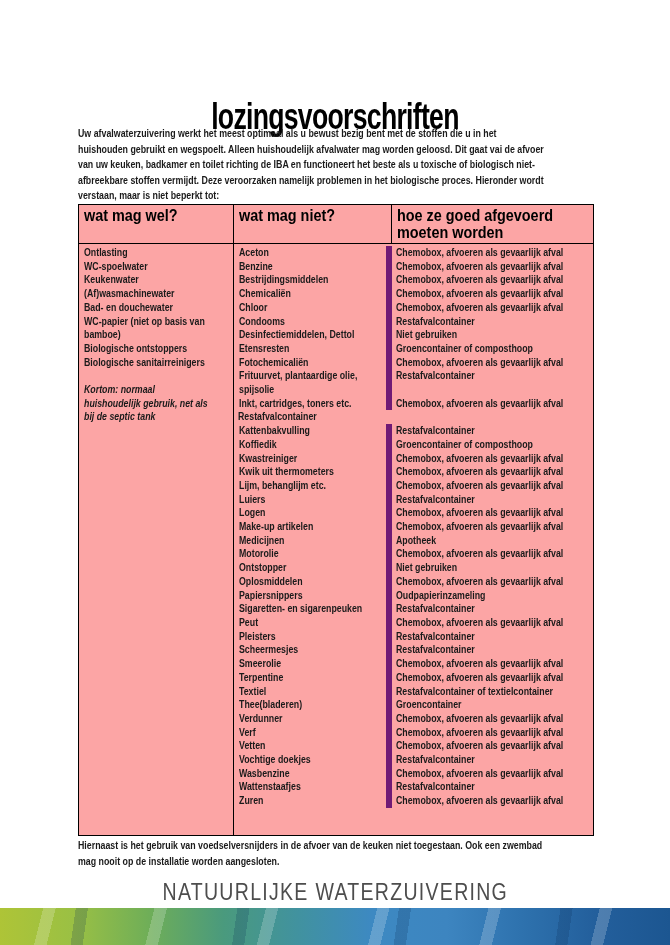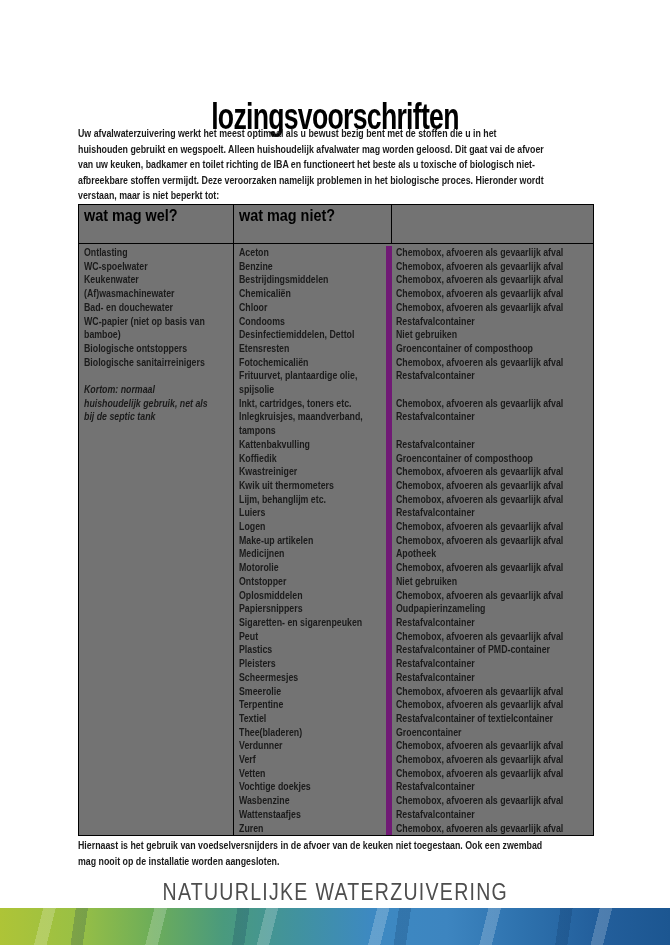--- a/index.html
+++ b/index.html
@@ -18,21 +18,21 @@
              transform:scaleX(0.72); transform-origin:50% 50%; color:#000; }
 
   
   .intro  { position:absolute; top:126px; left:78px; width:540px; margin:0; }
   .footer { position:absolute; top:838px; left:78px; width:540px; margin:0; }
   .t-body { display:inline-block; transform:scaleX(0.84); transform-origin:0 0;
             white-space:pre; font-weight:bold; font-size:10.5px; line-height:15.6px; }
 
   
   .table { position:absolute; top:204px; left:78px; width:516px; box-sizing:border-box;
-           border:1px solid #000; background:#737373; }
+           border:1px solid #000; background:#fca5a5; }
   .thead { display:flex; border-bottom:1px solid #000; height:38px; }
   .th { box-sizing:border-box; padding:2px 0 0 5px; overflow:hidden; }
   .th1 { width:155px; border-right:1px solid #000; }
   .th2 { width:158px; border-right:1px solid #000; }
   .th3 { flex:1; }
   .t-head { display:inline-block; transform:scaleX(0.9); transform-origin:0 0;
             font-weight:bold; font-size:16px; line-height:17px; white-space:pre; color:#000; }
 
   .tbody { display:flex; height:591px; font-size:10px; line-height:13.7px;
            font-weight:bold; overflow:hidden; }
@@ -71,20 +71,22 @@
   <p class="intro"><span class="t-body">Uw afvalwaterzuivering werkt het meest optimaal als u bewust bezig bent met de stoffen die u in het
 huishouden gebruikt en wegspoelt. Alleen huishoudelijk afvalwater mag worden geloosd. Dit gaat vai de afvoer
 van uw keuken, badkamer en toilet richting de IBA en functioneert het beste als u toxische of biologisch niet-
 afbreekbare stoffen vermijdt. Deze veroorzaken namelijk problemen in het biologische proces. Hieronder wordt
 verstaan, maar is niet beperkt tot:</span></p>
 
   <div class="table">
     <div class="thead">
       <div class="th th1"><span class="t-head">wat mag wel?</span></div>
       <div class="th th2"><span class="t-head">wat mag niet?</span></div>
+      <div class="th th3"><span class="t-head">hoe ze goed afgevoerd
+moeten worden</span></div>
     </div>
     <div class="tbody">
       <div class="col1">
         <div>
             <div><span class="t">Ontlasting</span></div>
             <div><span class="t">WC-spoelwater</span></div>
             <div><span class="t">Keukenwater</span></div>
             <div><span class="t">(Af)wasmachinewater</span></div>
             <div><span class="t">Bad- en douchewater</span></div>
             <div><span class="t">WC-papier (niet op basis van
@@ -136,22 +138,20 @@
           <div class="prow">
             <div class="c-item"><span class="t">Frituurvet, plantaardige olie,
 spijsolie</span></div>
             <div class="c-disp"><span class="t">Restafvalcontainer</span></div>
           </div>
           <div class="prow">
             <div class="c-item"><span class="t">Inkt, cartridges, toners etc.</span></div>
             <div class="c-disp"><span class="t">Chemobox, afvoeren als gevaarlijk afval</span></div>
           </div>
           <div class="prow">
-            <div class="c-item"><span class="t">Inlegkruisjes, maandverband,
-tampons</span></div>
             <div class="c-disp"><span class="t">Restafvalcontainer</span></div>
           </div>
           <div class="prow">
             <div class="c-item"><span class="t">Kattenbakvulling</span></div>
             <div class="c-disp"><span class="t">Restafvalcontainer</span></div>
           </div>
           <div class="prow">
             <div class="c-item"><span class="t">Koffiedik</span></div>
             <div class="c-disp"><span class="t">Groencontainer of composthoop</span></div>
           </div>
@@ -199,24 +199,20 @@
             <div class="c-item"><span class="t">Papiersnippers</span></div>
             <div class="c-disp"><span class="t">Oudpapierinzameling</span></div>
           </div>
           <div class="prow">
             <div class="c-item"><span class="t">Sigaretten- en sigarenpeuken</span></div>
             <div class="c-disp"><span class="t">Restafvalcontainer</span></div>
           </div>
           <div class="prow">
             <div class="c-item"><span class="t">Peut</span></div>
             <div class="c-disp"><span class="t">Chemobox, afvoeren als gevaarlijk afval</span></div>
-          </div>
-          <div class="prow">
-            <div class="c-item"><span class="t">Plastics</span></div>
-            <div class="c-disp"><span class="t">Restafvalcontainer of PMD-container</span></div>
           </div>
           <div class="prow">
             <div class="c-item"><span class="t">Pleisters</span></div>
             <div class="c-disp"><span class="t">Restafvalcontainer</span></div>
           </div>
           <div class="prow">
             <div class="c-item"><span class="t">Scheermesjes</span></div>
             <div class="c-disp"><span class="t">Restafvalcontainer</span></div>
           </div>
           <div class="prow">

